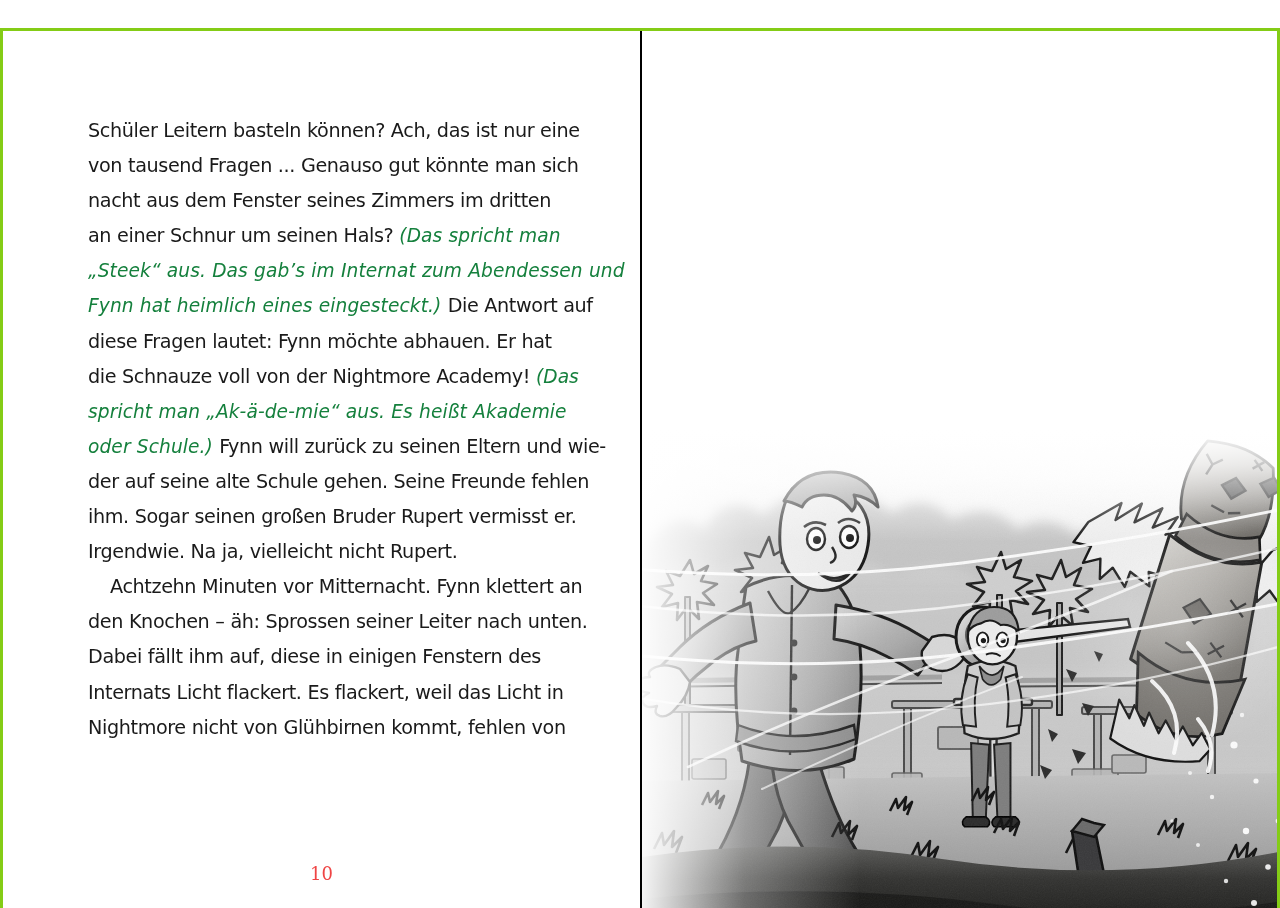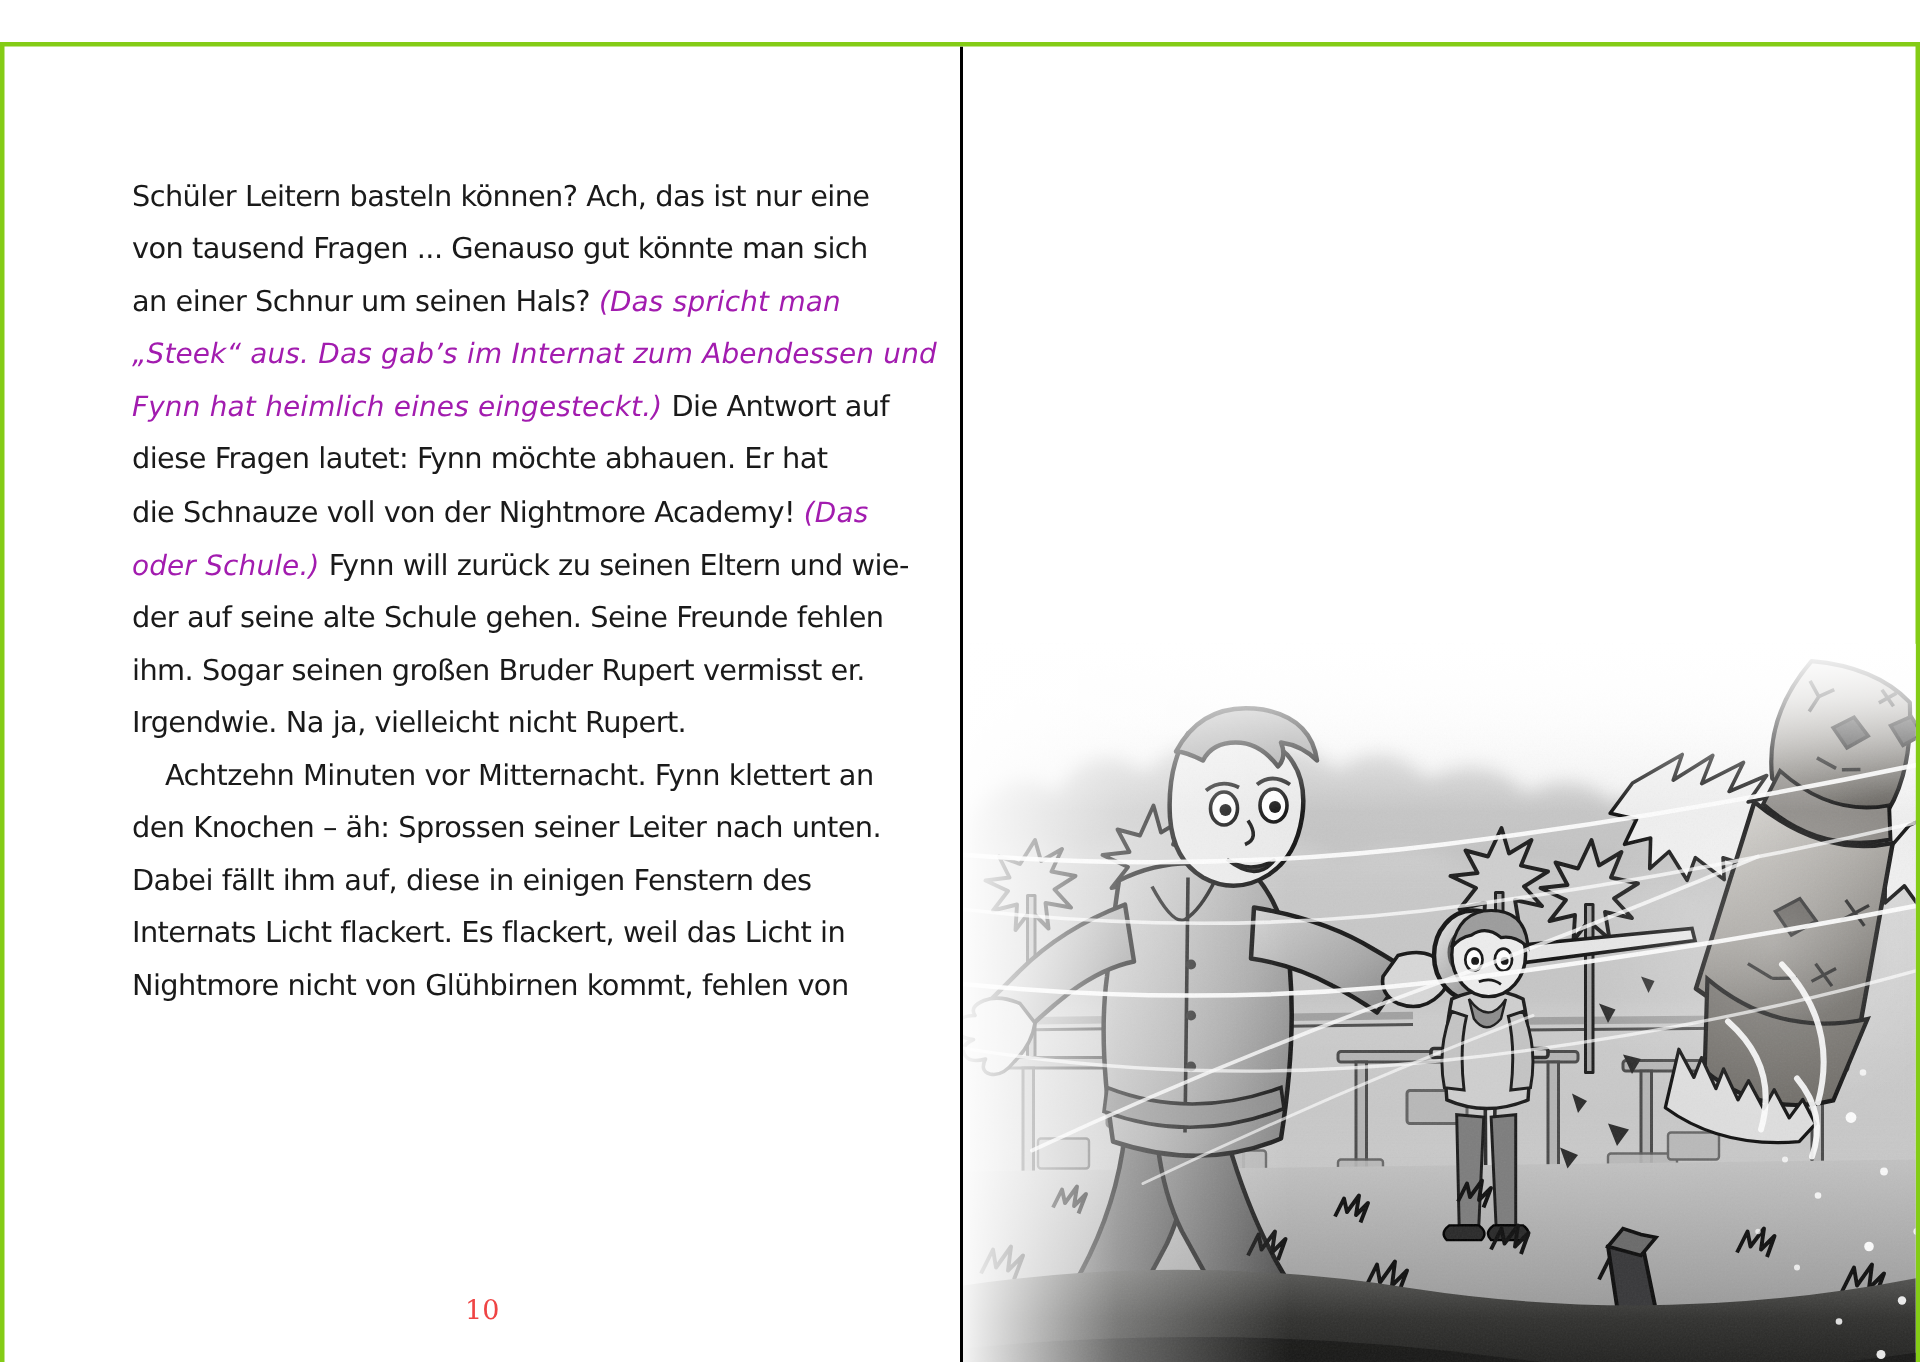--- a/index.html
+++ b/index.html
@@ -49,21 +49,21 @@
     z-index: 20;
   }
   .textblock-left  { left: 85px;  top: 82px; width: 478px; }
 
   .line { white-space: nowrap; display: block; height: 35.1px; }
   .line.indent { padding-left: 22px; }
 
   
   .hand {
     font-family: "DejaVu Sans", sans-serif;
-    color: #a21caf;
+    color: #15803d;
     font-style: italic;
     font-size: 18.6px;
     letter-spacing: 0.005em;
   }
 
   
   .page-number {
     position: absolute;
     left: 0; width: 637px;
     top: 832px;
@@ -86,25 +86,27 @@
 </style>
 </head>
 <body>
 
 <div class="spread">
 
   <div class="page page-left">
     <div class="textblock textblock-left" id="left-text">
         <div class="line"><span>Schüler Leitern basteln können? Ach, das ist nur eine</span></div>
         <div class="line"><span>von tausend Fragen ... Genauso gut könnte man sich</span></div>
+        <div class="line"><span>nacht aus dem Fenster seines Zimmers im dritten</span></div>
         <div class="line"><span>an einer Schnur um seinen Hals? </span><span class="hand">(Das spricht man</span></div>
         <div class="line"><span class="hand">„Steek“ aus. Das gab’s im Internat zum Abendessen und</span></div>
         <div class="line"><span class="hand">Fynn hat heimlich eines eingesteckt.) </span><span>Die Antwort auf</span></div>
         <div class="line"><span>diese Fragen lautet: Fynn möchte abhauen. Er hat</span></div>
         <div class="line"><span>die Schnauze voll von der Nightmore Academy! </span><span class="hand">(Das</span></div>
+        <div class="line"><span class="hand">spricht man „Ak-ä-de-mie“ aus. Es heißt Akademie</span></div>
         <div class="line"><span class="hand">oder Schule.) </span><span>Fynn will zurück zu seinen Eltern und wie-</span></div>
         <div class="line"><span>der auf seine alte Schule gehen. Seine Freunde fehlen</span></div>
         <div class="line"><span>ihm. Sogar seinen großen Bruder Rupert vermisst er.</span></div>
         <div class="line"><span>Irgendwie. Na ja, vielleicht nicht Rupert.</span></div>
         <div class="line indent"><span>Achtzehn Minuten vor Mitternacht. Fynn klettert an</span></div>
         <div class="line"><span>den Knochen – äh: Sprossen seiner Leiter nach unten.</span></div>
         <div class="line"><span>Dabei fällt ihm auf, diese in einigen Fenstern des</span></div>
         <div class="line"><span>Internats Licht flackert. Es flackert, weil das Licht in</span></div>
         <div class="line"><span>Nightmore nicht von Glühbirnen kommt, fehlen von</span></div>
       </div>

